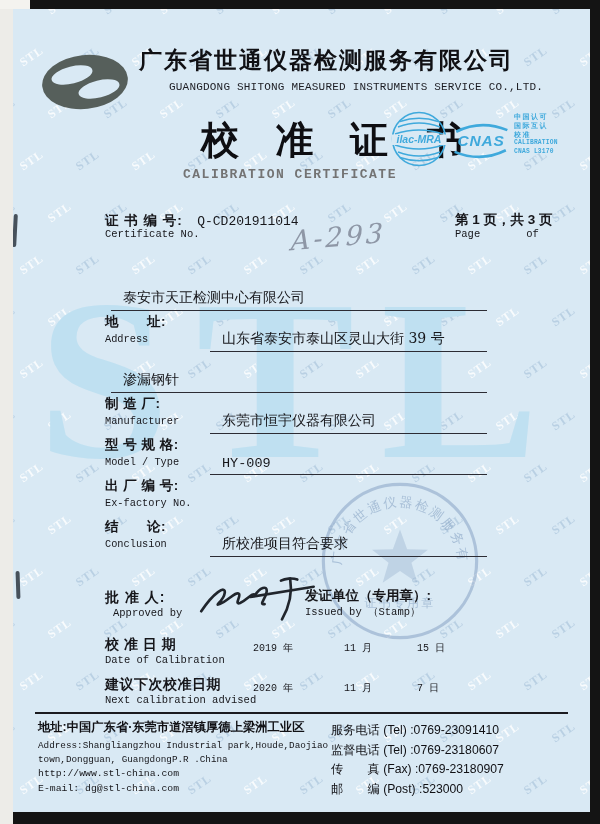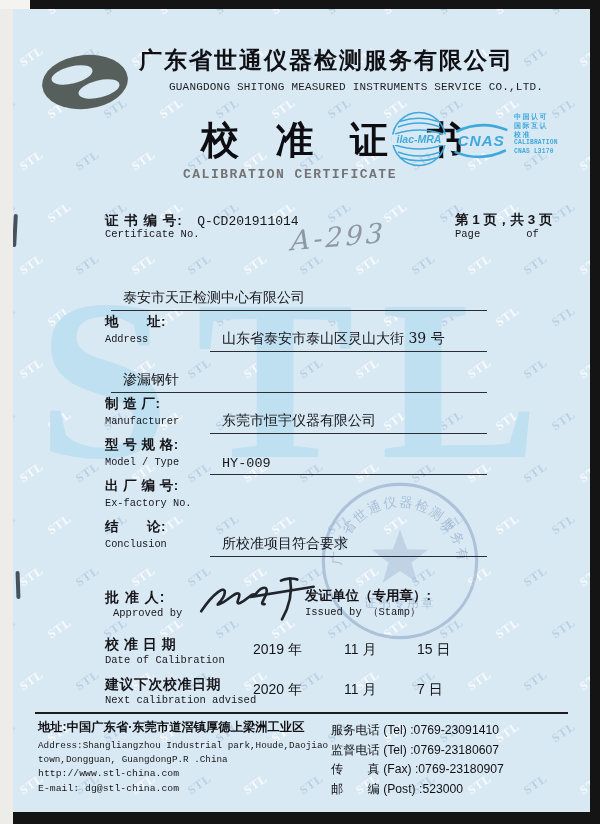--- a/index.html
+++ b/index.html
@@ -71,21 +71,21 @@
   
   .app-cn{position:absolute;left:92px;top:580px;font-size:14px;font-weight:bold;letter-spacing:1px;z-index:3;}
   .app-en{position:absolute;left:92px;top:598px;font:10.5px "Liberation Mono",monospace;z-index:3;margin-left:8px;}
   .sig{position:absolute;left:178px;top:563px;width:138px;height:54px;z-index:4;}
   .iss-cn{position:absolute;left:292px;top:578px;font-size:13.5px;font-weight:bold;z-index:3;white-space:nowrap;}
   .iss-en{position:absolute;left:292px;top:596px;font:10.5px "Liberation Mono",monospace;z-index:3;white-space:nowrap;}
   .stamp{position:absolute;left:303px;top:468px;width:168px;height:168px;z-index:2;}
   
   .drow-cn{position:absolute;left:92px;font-size:14px;font-weight:bold;letter-spacing:0.5px;z-index:3;white-space:nowrap;}
   .drow-en{position:absolute;left:92px;font:10.5px "Liberation Mono",monospace;z-index:3;white-space:nowrap;}
-  .dval{position:absolute;font-size:14px;z-index:3;white-space:nowrap;font-family:Liberation Sans, sans-serif;}
+  .dval{position:absolute;font-size:10px;z-index:3;white-space:nowrap;font-family:Liberation Mono, monospace;}
   
   .rule{position:absolute;left:22px;top:703px;width:533px;height:2px;background:#1b1b20;z-index:3;}
   .f-left{position:absolute;left:25px;top:710px;width:292px;z-index:3;}
   .f-left .l1{font-size:12.3px;font-weight:bold;color:#101014;margin-bottom:3px;white-space:nowrap;}
   .f-left .l2{font:9.3px "Liberation Mono",monospace;line-height:13.5px;white-space:nowrap;}
   .f-left .l3{font:9.8px "Liberation Mono",monospace;line-height:15px;white-space:nowrap;}
   .f-right{position:absolute;left:318px;top:712px;z-index:3;}
   .f-right div{font-size:12.2px;line-height:19.5px;white-space:nowrap;color:#101014;}
   svg text{font-family:"Liberation Sans",sans-serif;}
 </style>

